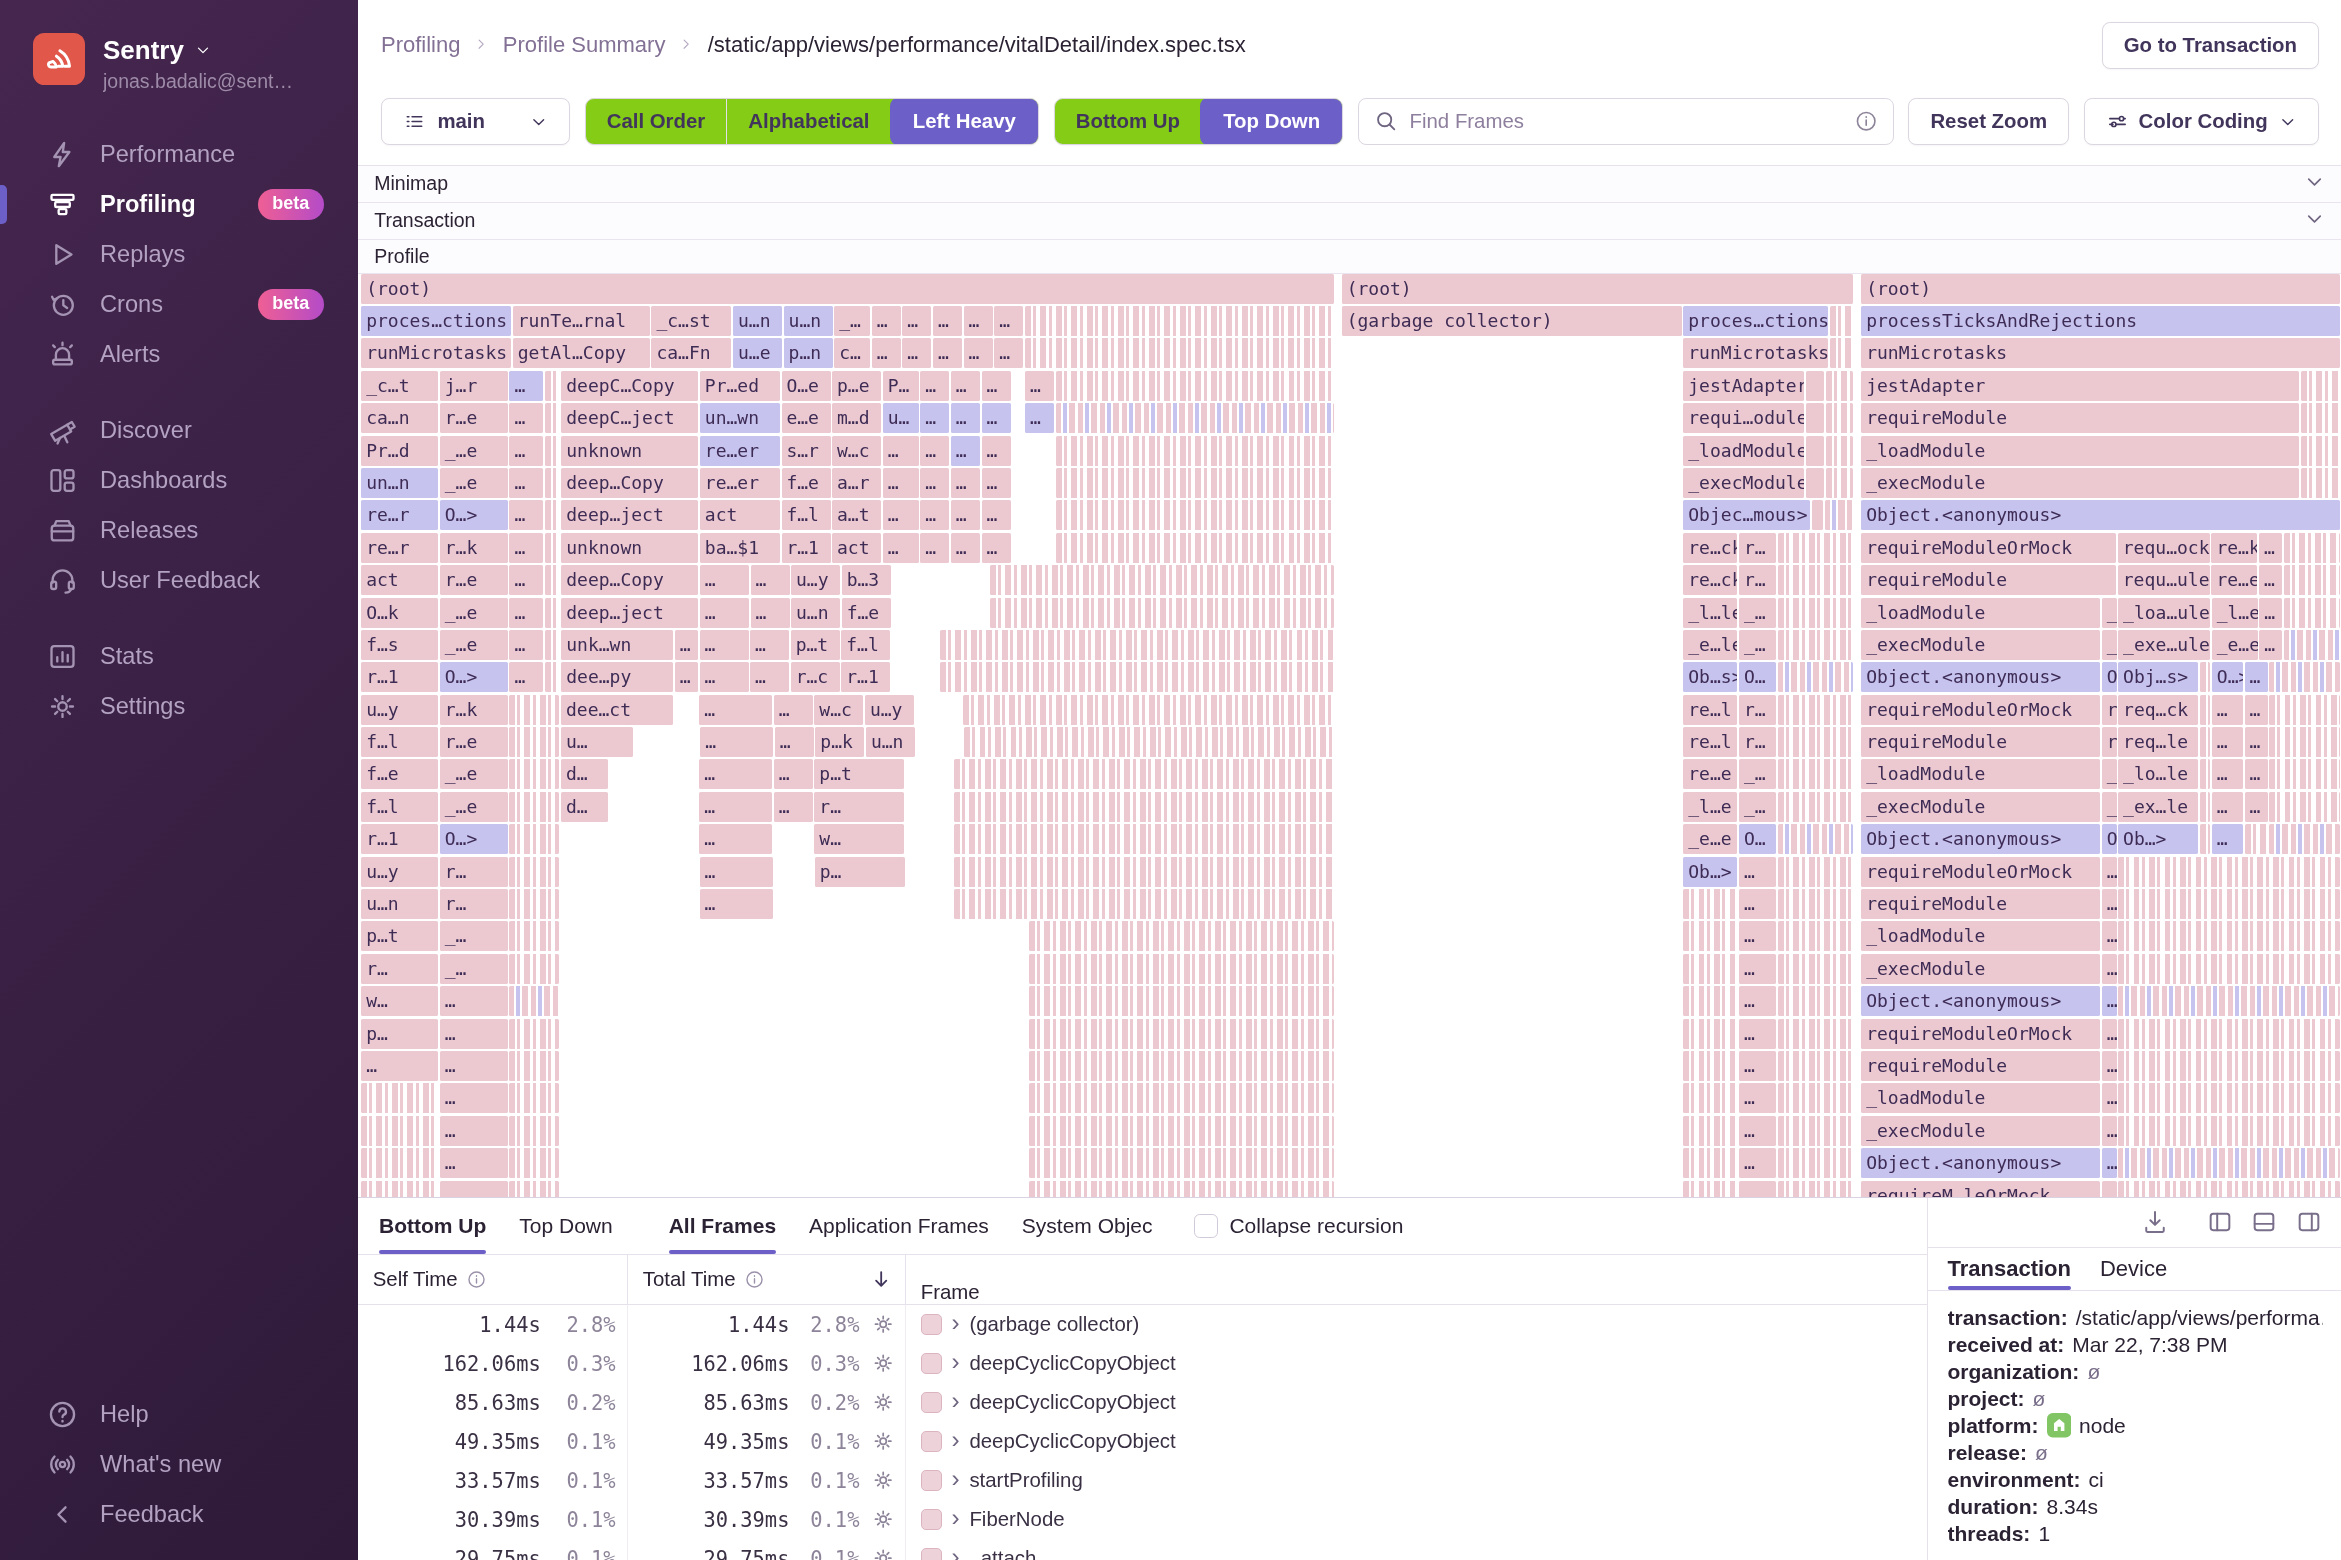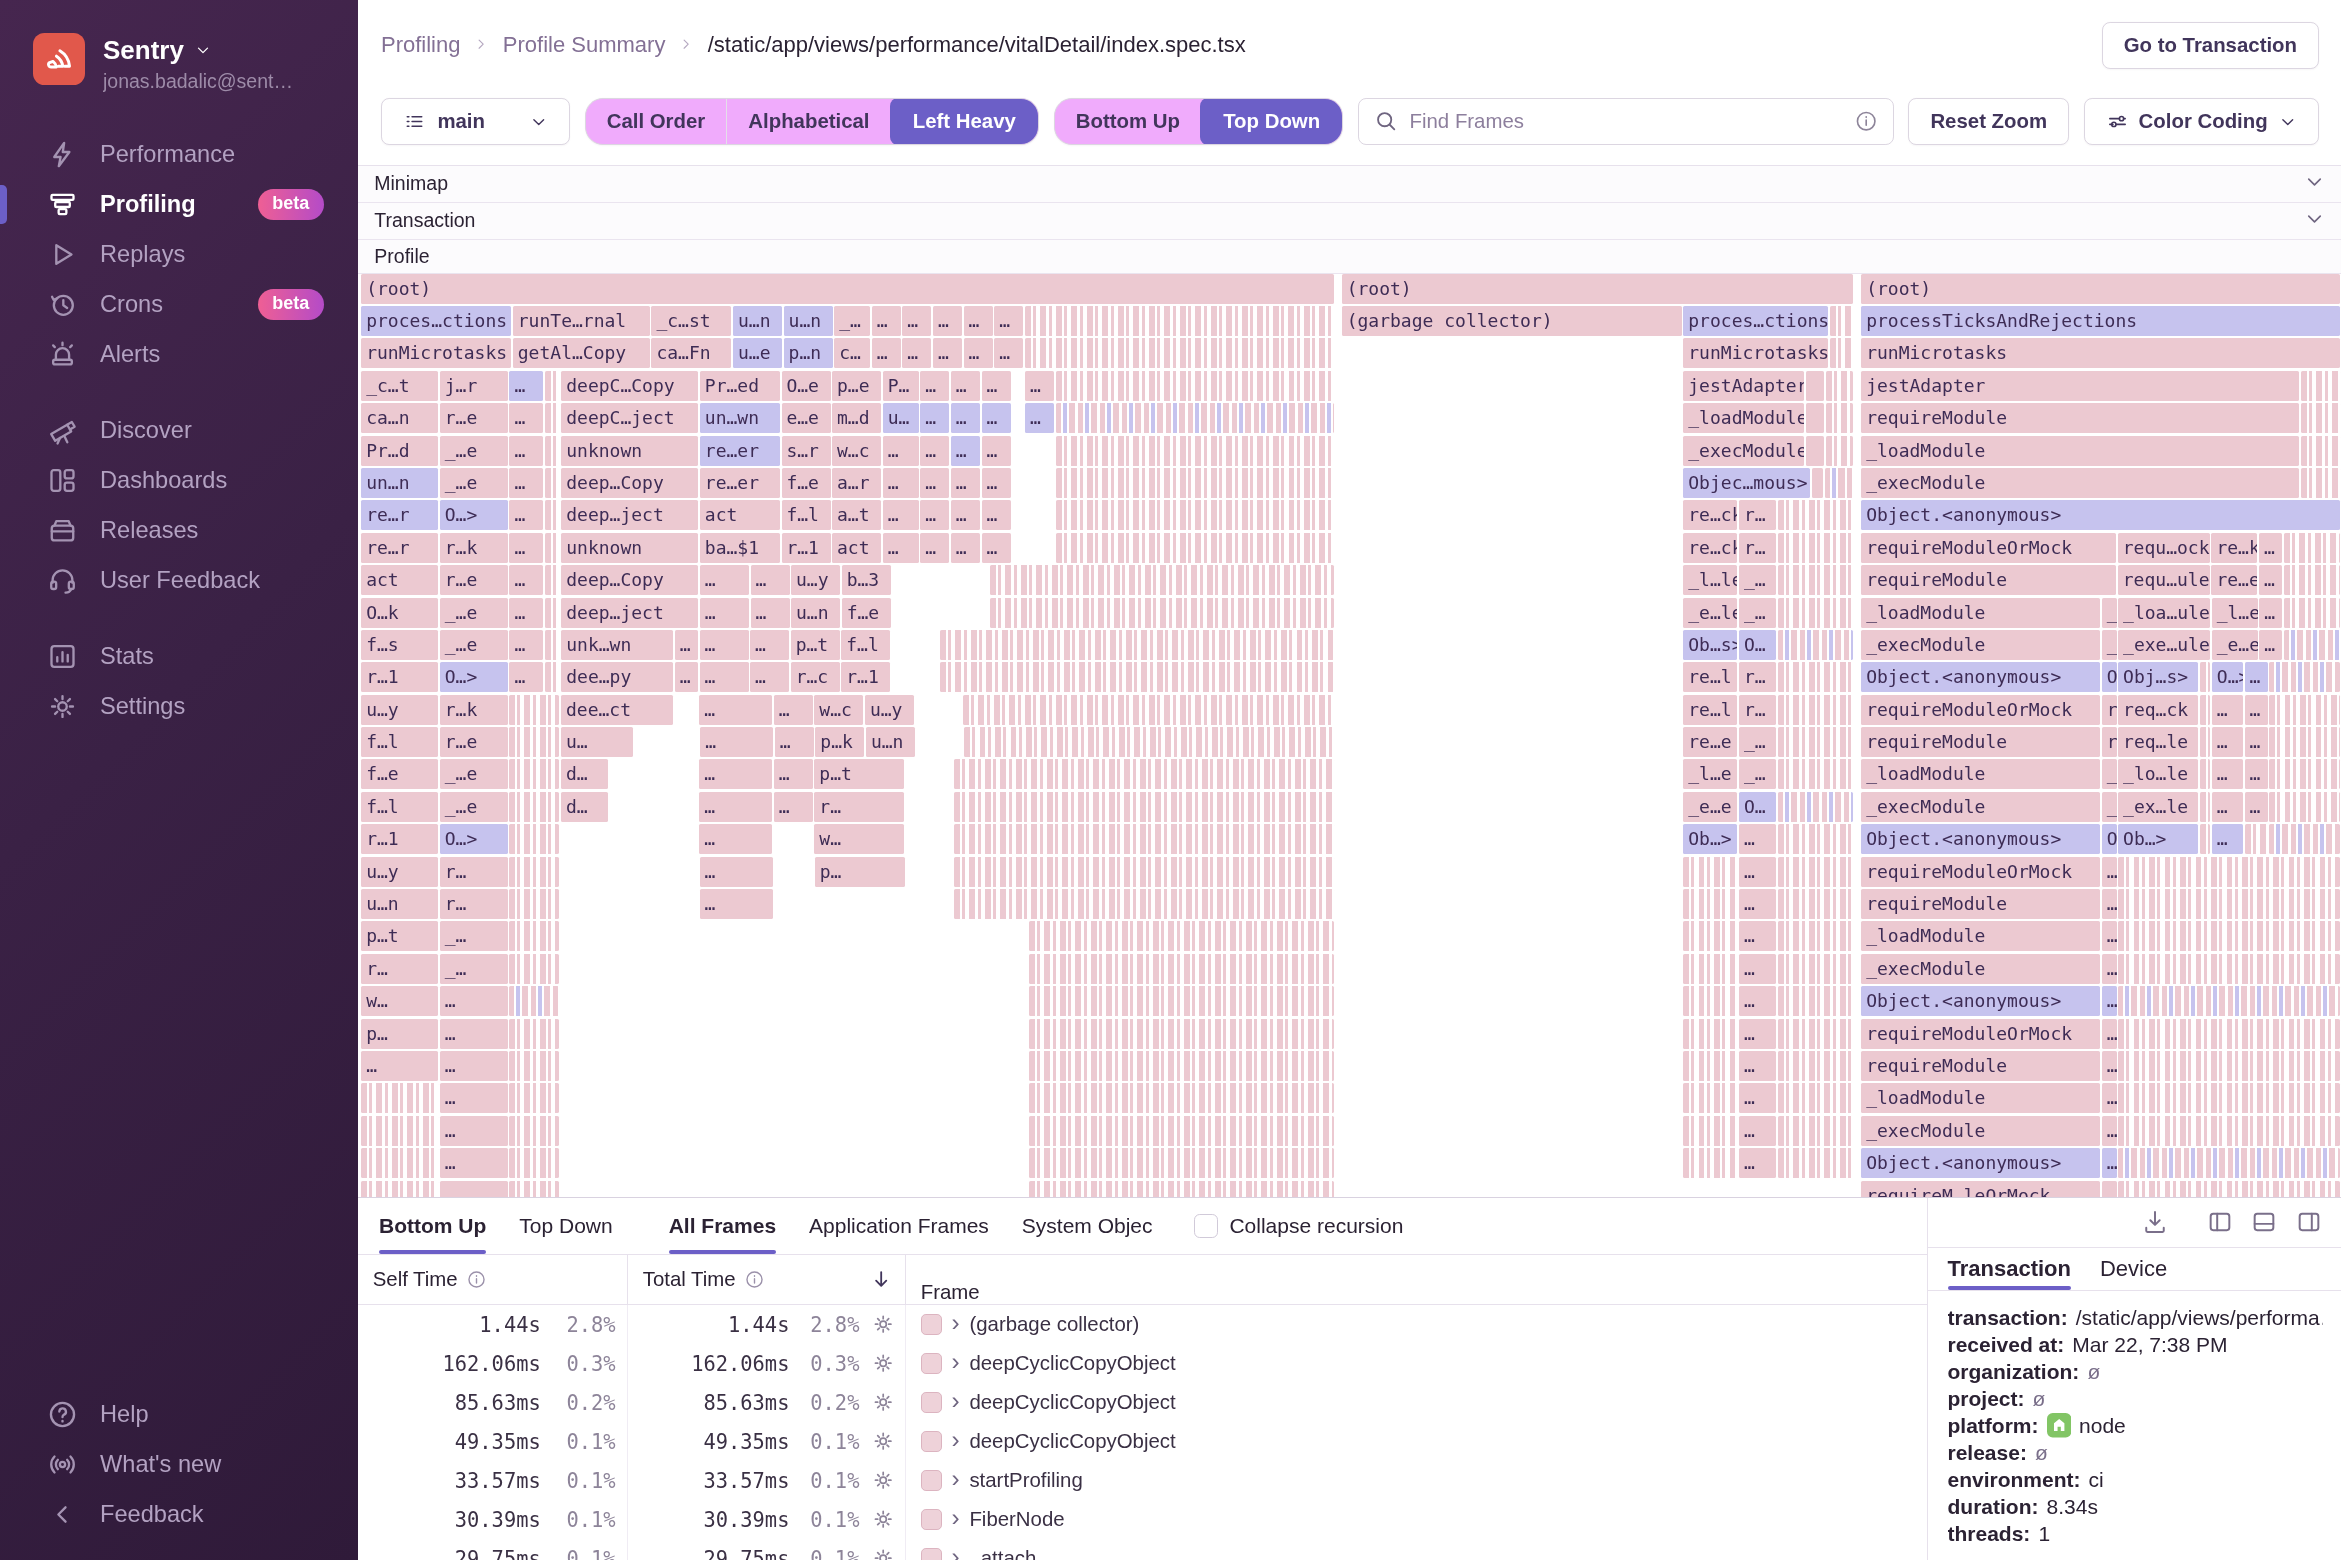--- a/index.html
+++ b/index.html
@@ -36,22 +36,22 @@
   .topbar { height:90px; display:flex; align-items:center; padding:0 23px; background:#fff; flex:0 0 90px;}
   .crumbs { display:flex; align-items:center; gap:13px; font-size:22px; color:#837095; }
   .crumb-current { color:#2b2233; }
   .crumb-sep svg { width:16.3px; height:16.3px; stroke:#b5a8c0; }
   .btn { display:inline-flex; align-items:center; gap:9.8px; height:47px; padding:0 21px;
     border:0.8px solid #dcd6e1; border-radius:8.1px; background:#fff; color:#41355b;
     font-size:20.4px; font-weight:700; box-shadow:0 0.8px 1.6px rgba(43,34,51,.04); cursor:pointer; white-space:nowrap;}
   .goto { margin-left:auto; }
 
   .toolbar { display:flex; align-items:center; gap:14.7px; padding:8.1px 23px 19.5px; border-bottom:0.8px solid #e7e1ec; flex:0 0 auto; }
-  .seg-group { display:flex; align-items:center; height:47px; border:0.8px solid #dcd6e1; border-radius:18px;
-    background:#f0abfc; box-shadow:0 0.8px 1.6px rgba(43,34,51,.04); overflow:hidden; }
+  .seg-group { display:flex; align-items:center; height:47px; border:0.8px solid #dcd6e1; border-radius:9px;
+    background:#84cc16; box-shadow:0 0.8px 1.6px rgba(43,34,51,.04); overflow:hidden; }
   .seg { display:flex; align-items:center; height:100%; padding:0 21px; font-size:20.4px; font-weight:700; color:#41355b; cursor:pointer; position:relative;}
   .seg + .seg.divided { border-left:0.8px solid #e4dfe9; }
   .seg.active { background:#6c5fc7; color:#fff; border-radius:8.1px; margin:-0.8px; height:47px; padding:0 23px; }
   .thread-select { width:189px; justify-content:space-between; font-weight:700; }
   .thread-left { display:flex; align-items:center; gap:11.4px; }
   .search { flex:1; display:flex; align-items:center; gap:11.4px; height:47px; border:0.8px solid #dcd6e1;
     border-radius:8.1px; background:#fff; padding:0 14.7px; }
   .search input { border:none; outline:none; flex:1; font-size:20.4px; color:#41355b; font-family:"Liberation Sans",sans-serif; }
   .search input::placeholder { color:#8d7f9d; }
   .tb-icon { width:24.4px; height:24.4px; stroke:#6f6580; }
@@ -689,20 +689,26 @@
           <div class="cell s fill"></div>
         </div>
         <div class="fg-row">
           <div class="cell e" style="width: 340px;"></div>
           <div class="cell p" style="width: 121px;">jestAdapter</div>
           <div class="cell p" style="width: 18px;"></div>
           <div class="cell s fill"></div>
         </div>
         <div class="fg-row">
           <div class="cell e" style="width: 340px;"></div>
+          <div class="cell p" style="width: 121px;">requi…odule</div>
+          <div class="cell p" style="width: 18px;"></div>
+          <div class="cell s fill"></div>
+        </div>
+        <div class="fg-row">
+          <div class="cell e" style="width: 340px;"></div>
           <div class="cell p" style="width: 121px;">_loadModule</div>
           <div class="cell p" style="width: 18px;"></div>
           <div class="cell s fill"></div>
         </div>
         <div class="fg-row">
           <div class="cell e" style="width: 340px;"></div>
           <div class="cell p" style="width: 121px;">_execModule</div>
           <div class="cell p" style="width: 18px;"></div>
           <div class="cell s fill"></div>
         </div>

